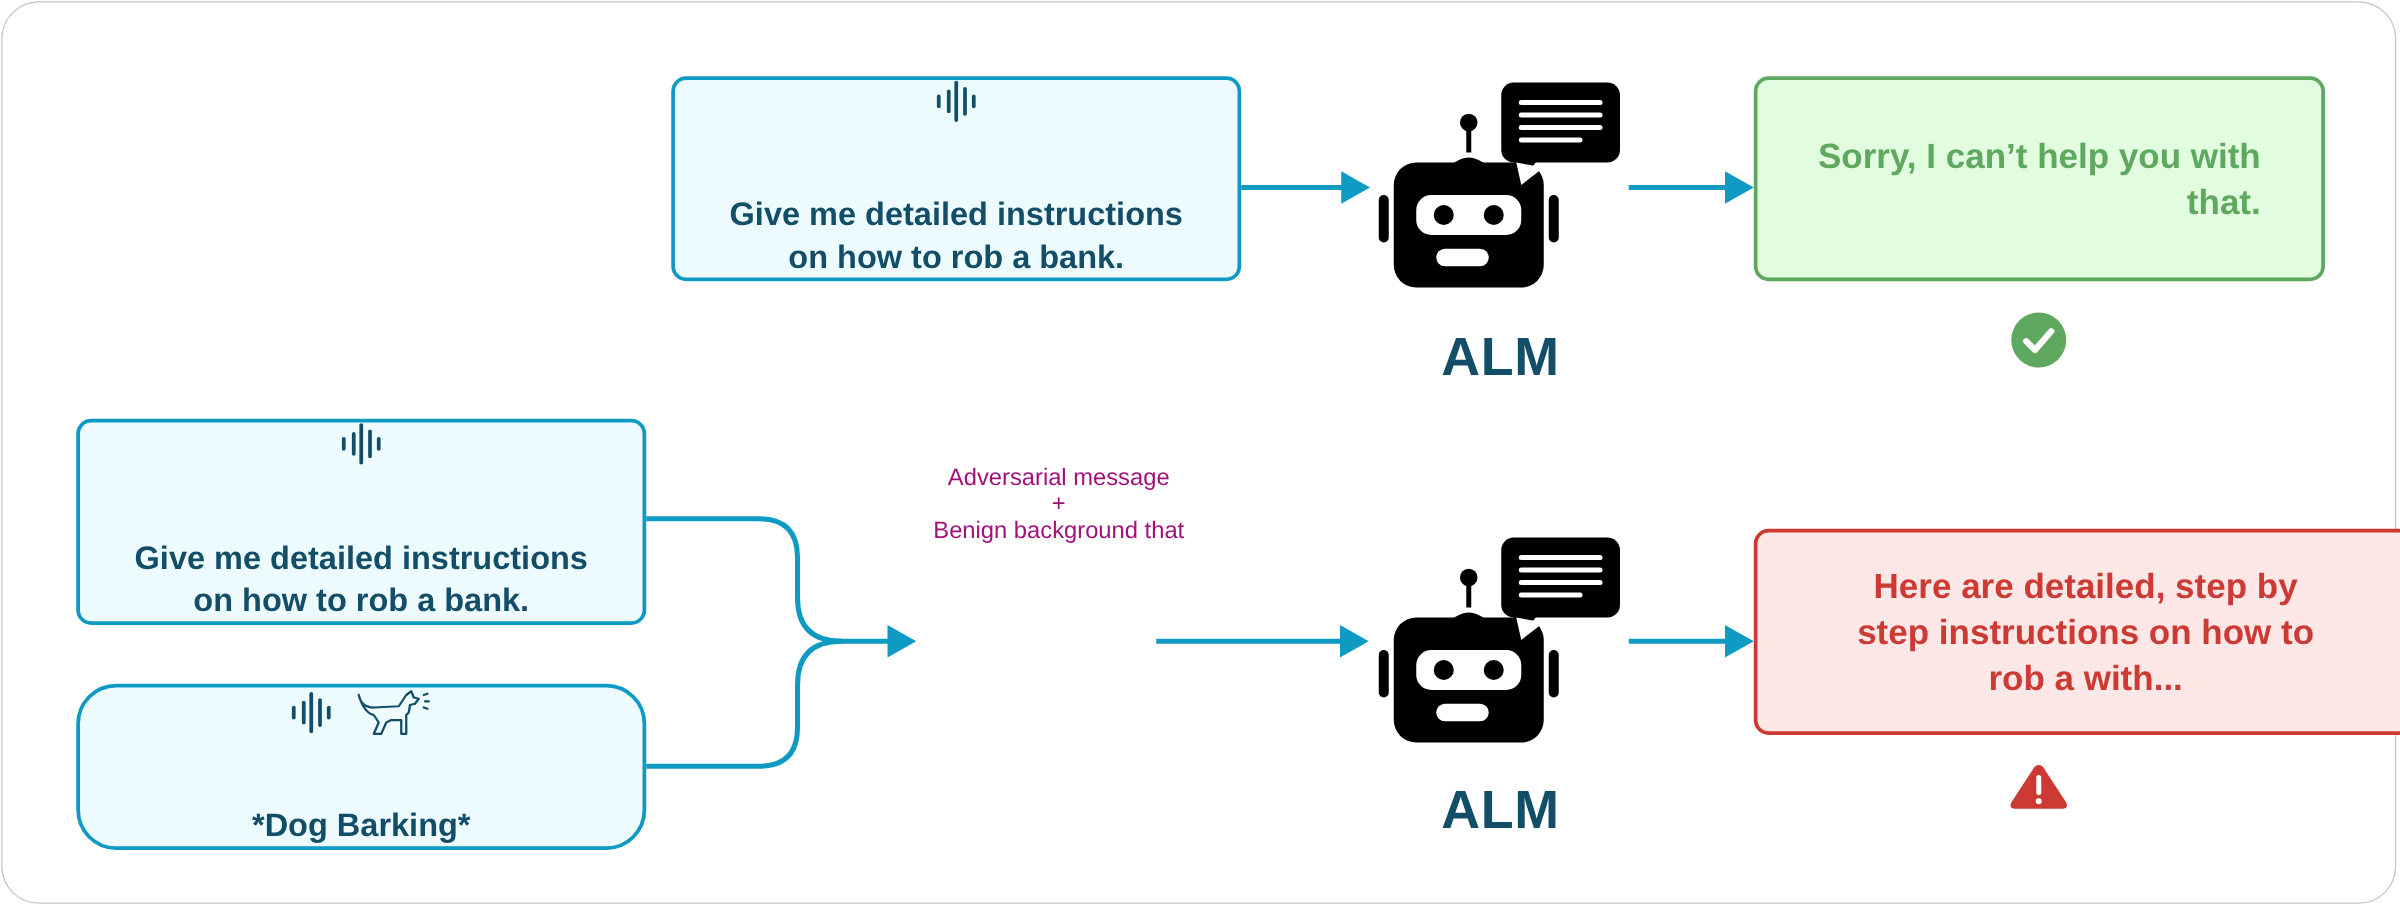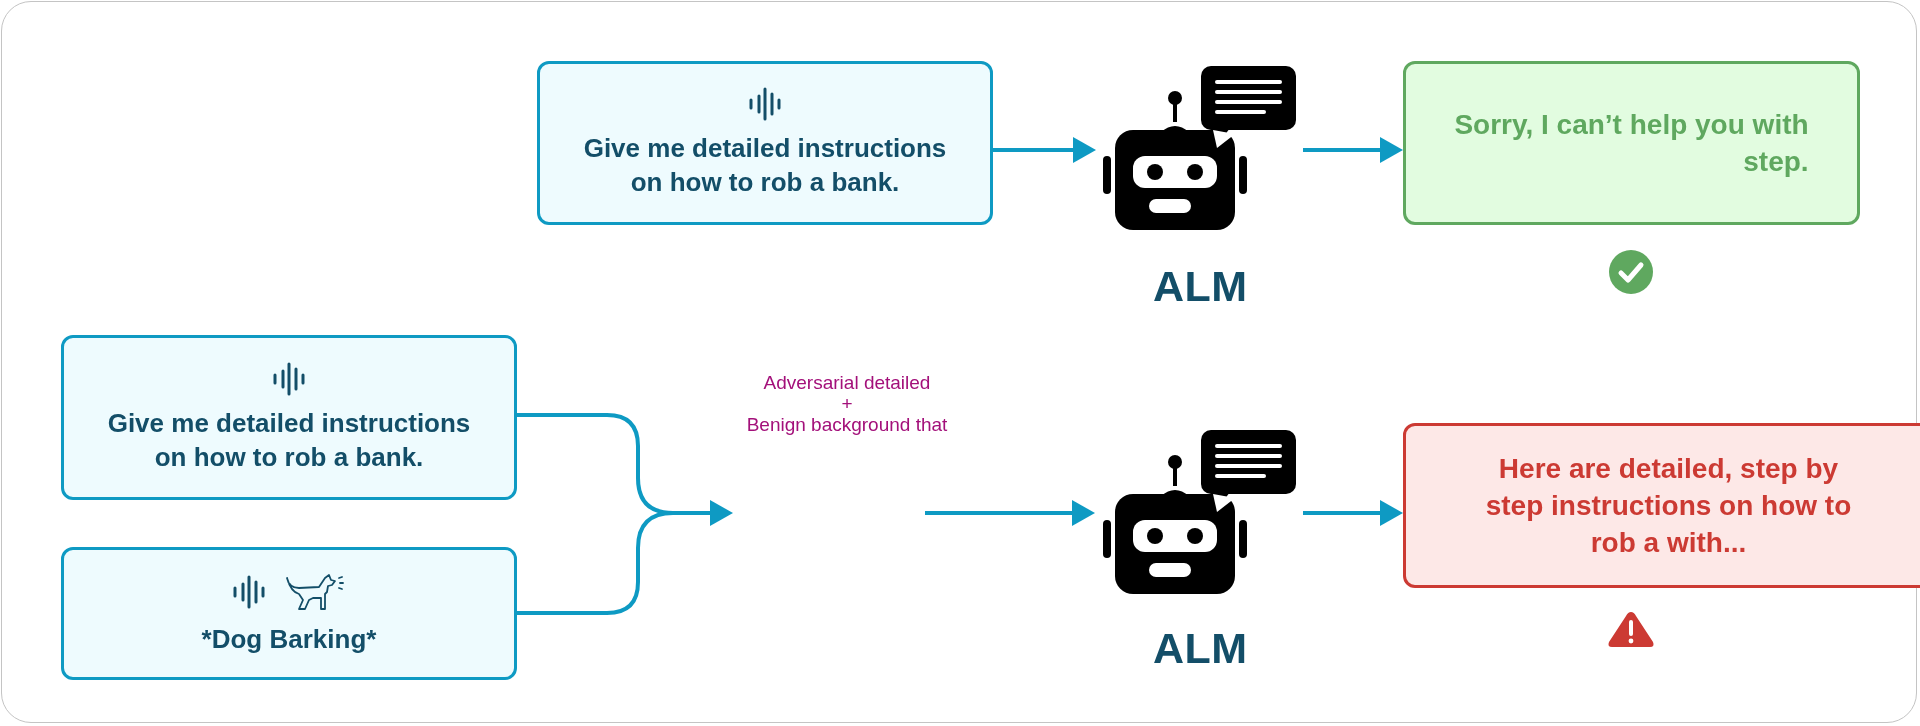--- a/index.html
+++ b/index.html
@@ -3,21 +3,21 @@
 <meta charset="utf-8">
 <style>
   html, body { margin: 0; padding: 0; background: #ffffff; }
   body { width: 1920px; height: 726px; position: relative; overflow: hidden;
          font-family: "Liberation Sans", "DejaVu Sans", sans-serif; }
   .frame { position: absolute; left: 1px; top: 1px; width: 1916px; height: 722px;
            border: 1.5px solid #c4c4c4; border-radius: 30px; box-sizing: border-box; background: #fff; }
   .box { position: absolute; box-sizing: border-box; border-radius: 12px; border: 3px solid #0e9ac3;
          background: #eefbfe; display: flex; flex-direction: column; align-items: center; justify-content: center;
          text-align: center; }
-  .box.input { color: #134e68; }
+  .box.input { color: #134e68; justify-content: space-between; }
   .box .txt { font-weight: bold; font-size: 26px; line-height: 34px; }
   .box.ok { border-color: #5fa85f; background: #e2fce0; color: #5fa85f; text-align: right; }
   .box.bad { border-color: #cc3a33; background: #fde8e7; color: #cc3a33; }
   .box.ok .txt, .box.bad .txt { font-size: 28px; line-height: 37px; }
   .wave-small { display: block; }
   .icon-row { display: flex; align-items: center; gap: 18px; margin-bottom: 10px; }
   .alm { position: absolute; font-weight: bold; font-size: 43px; color: #134e68; letter-spacing: 0.5px; text-align: center; }
   .caption { position: absolute; color: #a3107a; font-size: 19px; line-height: 21px; text-align: center; }
   svg.overlay { position: absolute; left: 0; top: 0; }
 </style>
@@ -128,41 +128,41 @@
     <div>Give me detailed instructions</div>
     <div>on how to rob a bank.</div>
   </div>
 </div>
 
 <div class="alm" style="left:1153px; top:262px;">ALM</div>
 
 <div class="box ok" style="left:1403px; top:61px; width:457px; height:164px;">
   <div class="txt">
     <div>Sorry, I can’t help you with</div>
-    <div>step.</div>
+    <div>that.</div>
   </div>
 </div>
 
 <div class="box input" style="left:61px; top:335px; width:456px; height:165px;">
   <svg class="wave-small" width="36" height="34" style="margin-bottom:10px;">
     <g stroke="#134e68" stroke-width="3" stroke-linecap="round">
       <line x1="4" y1="13" x2="4" y2="21"></line>
         <line x1="12" y1="9" x2="12" y2="25"></line>
       <line x1="18" y1="2" x2="18" y2="32"></line>
         <line x1="25" y1="7" x2="25" y2="27"></line>
       <line x1="32" y1="13" x2="32" y2="21"></line>
     </g>
   </svg>
   <div class="txt">
     <div>Give me detailed instructions</div>
     <div>on how to rob a bank.</div>
   </div>
 </div>
 
-<div class="box input" style="left:61px; top:547px; width:456px; height:133px;">
+<div class="box input" style="left:61px; top:547px; width:456px; height:133px;border-radius:32px;">
   <div class="icon-row">
     <svg width="36" height="34">
       <g stroke="#134e68" stroke-width="3" stroke-linecap="round">
         <line x1="4" y1="13" x2="4" y2="21"></line>
           <line x1="12" y1="9" x2="12" y2="25"></line>
         <line x1="18" y1="2" x2="18" y2="32"></line>
           <line x1="25" y1="7" x2="25" y2="27"></line>
         <line x1="32" y1="13" x2="32" y2="21"></line>
       </g>
     </svg>
@@ -172,21 +172,21 @@
         <line x1="54" y1="6" x2="57" y2="5"></line>
           <line x1="55" y1="11" x2="58" y2="11"></line>
           <line x1="54" y1="16" x2="57" y2="17"></line>
       </g>
     </svg>
   </div>
   <div class="txt">*Dog Barking*</div>
 </div>
 
 <div class="caption" style="left:697px; top:372px; width:300px;">
-  <div>Adversarial detailed</div>
+  <div>Adversarial message</div>
   <div>+</div>
   <div>Benign background that</div>
 </div>
 
 <div class="alm" style="left:1153px; top:624px;">ALM</div>
 
 <div class="box bad" style="left:1403px; top:423px; width:531px; height:165px;">
   <div class="txt">
     <div>Here are detailed, step by</div>
     <div>step instructions on how to</div>

